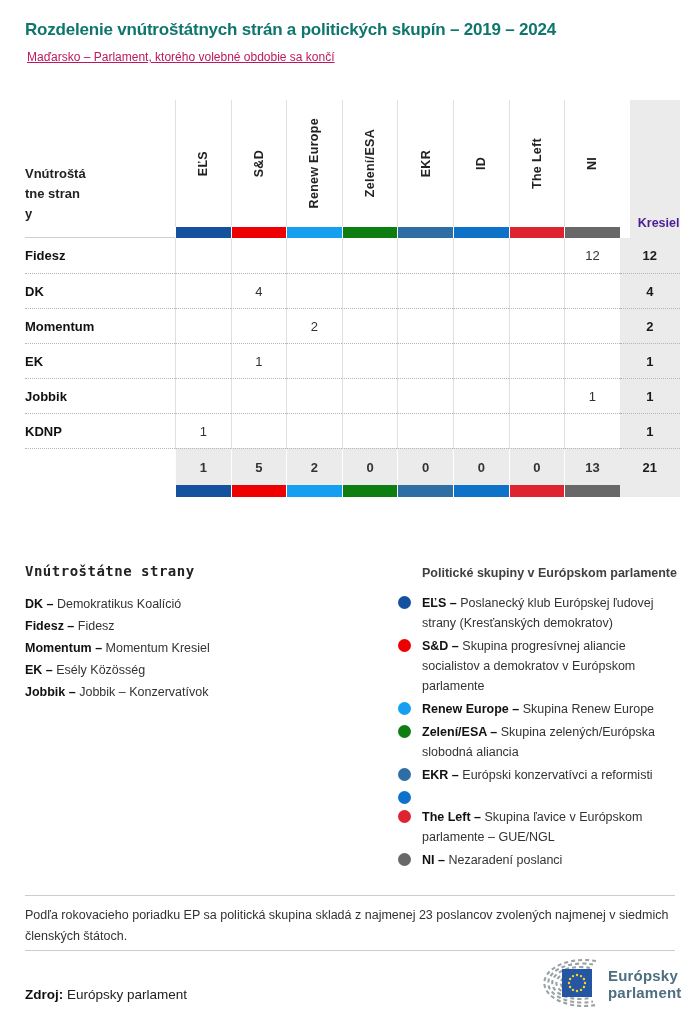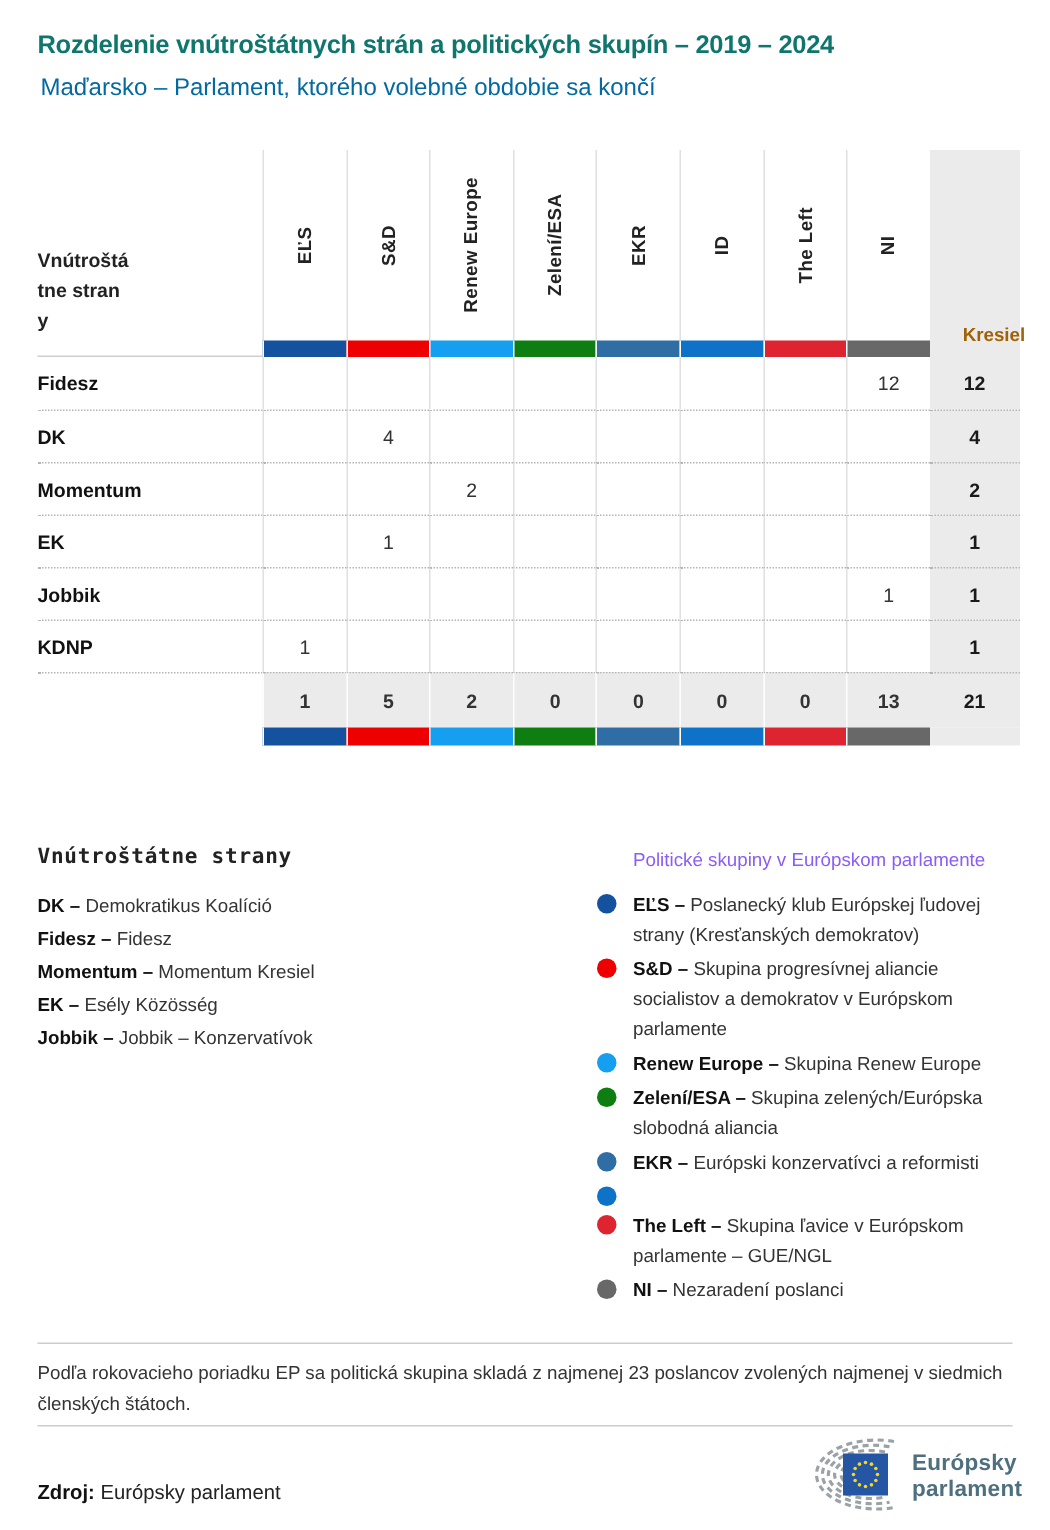--- a/index.html
+++ b/index.html
@@ -1,48 +1,48 @@
 <!DOCTYPE html>
 <html><head>
 <meta charset="utf-8">
 <style>
   html,body{margin:0;padding:0;background:#fff;}
   body{width:700px;height:1020px;position:relative;font-family:"Liberation Sans",sans-serif;color:#1a1a1a;overflow:hidden;}
 
   .page-title{position:absolute;left:25px;top:20px;font-size:17px;font-weight:bold;color:#0f766e;letter-spacing:-0.2px;}
-  .page-subtitle{position:absolute;left:27px;top:50px;font-size:16px;color:#0369a1;}
+  .page-subtitle{position:absolute;left:27px;top:50px;font-size:12px;color:#be185d;text-decoration:underline;}
 
   
   .tbl{position:absolute;left:25px;top:100px;display:grid;
        grid-template-columns:150px repeat(8,55.6px) 60px;
        grid-template-rows:127px 11px repeat(6,35px) 37px 12px;}
   .cell{box-sizing:border-box;}
   .rowhead-cell{grid-column:1;grid-row:1/3;display:flex;align-items:flex-end;border-bottom:1px solid #cfcfcf;padding-bottom:13px;}
   .rowhead-cell .txt{font-weight:bold;font-size:13px;line-height:20px;width:62px;word-break:break-all;color:#222;}
   .colhead{grid-row:1;display:flex;align-items:center;justify-content:center;border-left:1px solid #e0e0e0;}
   .colhead .vtxt{writing-mode:vertical-rl;transform:rotate(180deg);font-weight:bold;font-size:12.5px;letter-spacing:.3px;color:#222;white-space:nowrap;}
-  .seats-head{grid-column:10;grid-row:1/3;background:#ebebeb;display:flex;align-items:flex-end;padding:0 0 8px 22px;font-weight:bold;font-size:12.5px;color:#a16207;}
+  .seats-head{grid-column:10;grid-row:1/3;background:#ebebeb;display:flex;align-items:flex-end;padding:0 0 8px 8px;font-weight:bold;font-size:12.5px;color:#4c1d95;margin-left:10px;}
   .bar{grid-row:2;border-left:1px solid #fff;}
   .party-cell{grid-column:1;display:flex;align-items:center;font-weight:bold;font-size:13px;color:#111;}
   .val-cell{display:flex;align-items:center;justify-content:center;font-size:13px;color:#333;border-left:1px solid #e0e0e0;}
   .seat-cell{grid-column:10;background:#ebebeb;display:flex;align-items:center;justify-content:center;font-weight:bold;font-size:13px;color:#1a1a1a;}
   .dotted{border-top:1px dotted #b5b5b5;}
   .tot-cell{background:#ebebeb;font-weight:bold;border-left:1px solid rgba(255,255,255,.9);}
   .tot-empty{grid-column:1;background:#fff;}
   .botbar{grid-row:10;border-left:1px solid #fff;}
   .botbar-seat{grid-column:10;grid-row:10;background:#ebebeb;}
 
   
   .legend-parties{position:absolute;left:25px;top:563px;width:350px;}
   .legend-parties h3{margin:0 0 14px 0;font-family:"DejaVu Sans Mono",monospace;font-size:14px;font-weight:bold;letter-spacing:.5px;color:#222;}
   .lp-item{font-size:12.5px;line-height:22px;color:#333;}
   .lp-item b{color:#111;}
 
   .legend-groups{position:absolute;left:398px;top:566px;width:285px;}
-  .legend-groups h3{margin:0 0 13px 0;font-size:12.5px;font-weight:normal;color:#8b5cf6;padding-left:24px;}
+  .legend-groups h3{margin:0 0 13px 0;font-size:12.5px;font-weight:bold;color:#404040;padding-left:24px;}
   .lg-item{display:flex;margin-bottom:3px;}
   .lg-dot{flex:0 0 13px;width:13px;height:13px;border-radius:50%;margin:3px 11px 0 0;}
   .lg-text{font-size:12.5px;line-height:20px;color:#333;}
   .lg-text b{color:#111;}
 
   
   .rule{position:absolute;left:25px;width:650px;height:0;border-top:1px solid #ccc;}
   .rule-top{top:895px;} .rule-bottom{top:950px;}
   .footnote{position:absolute;left:25px;top:905px;width:645px;font-size:12.5px;line-height:21px;color:#333;}
   .source{position:absolute;left:25px;top:987px;font-size:13.5px;color:#222;}

